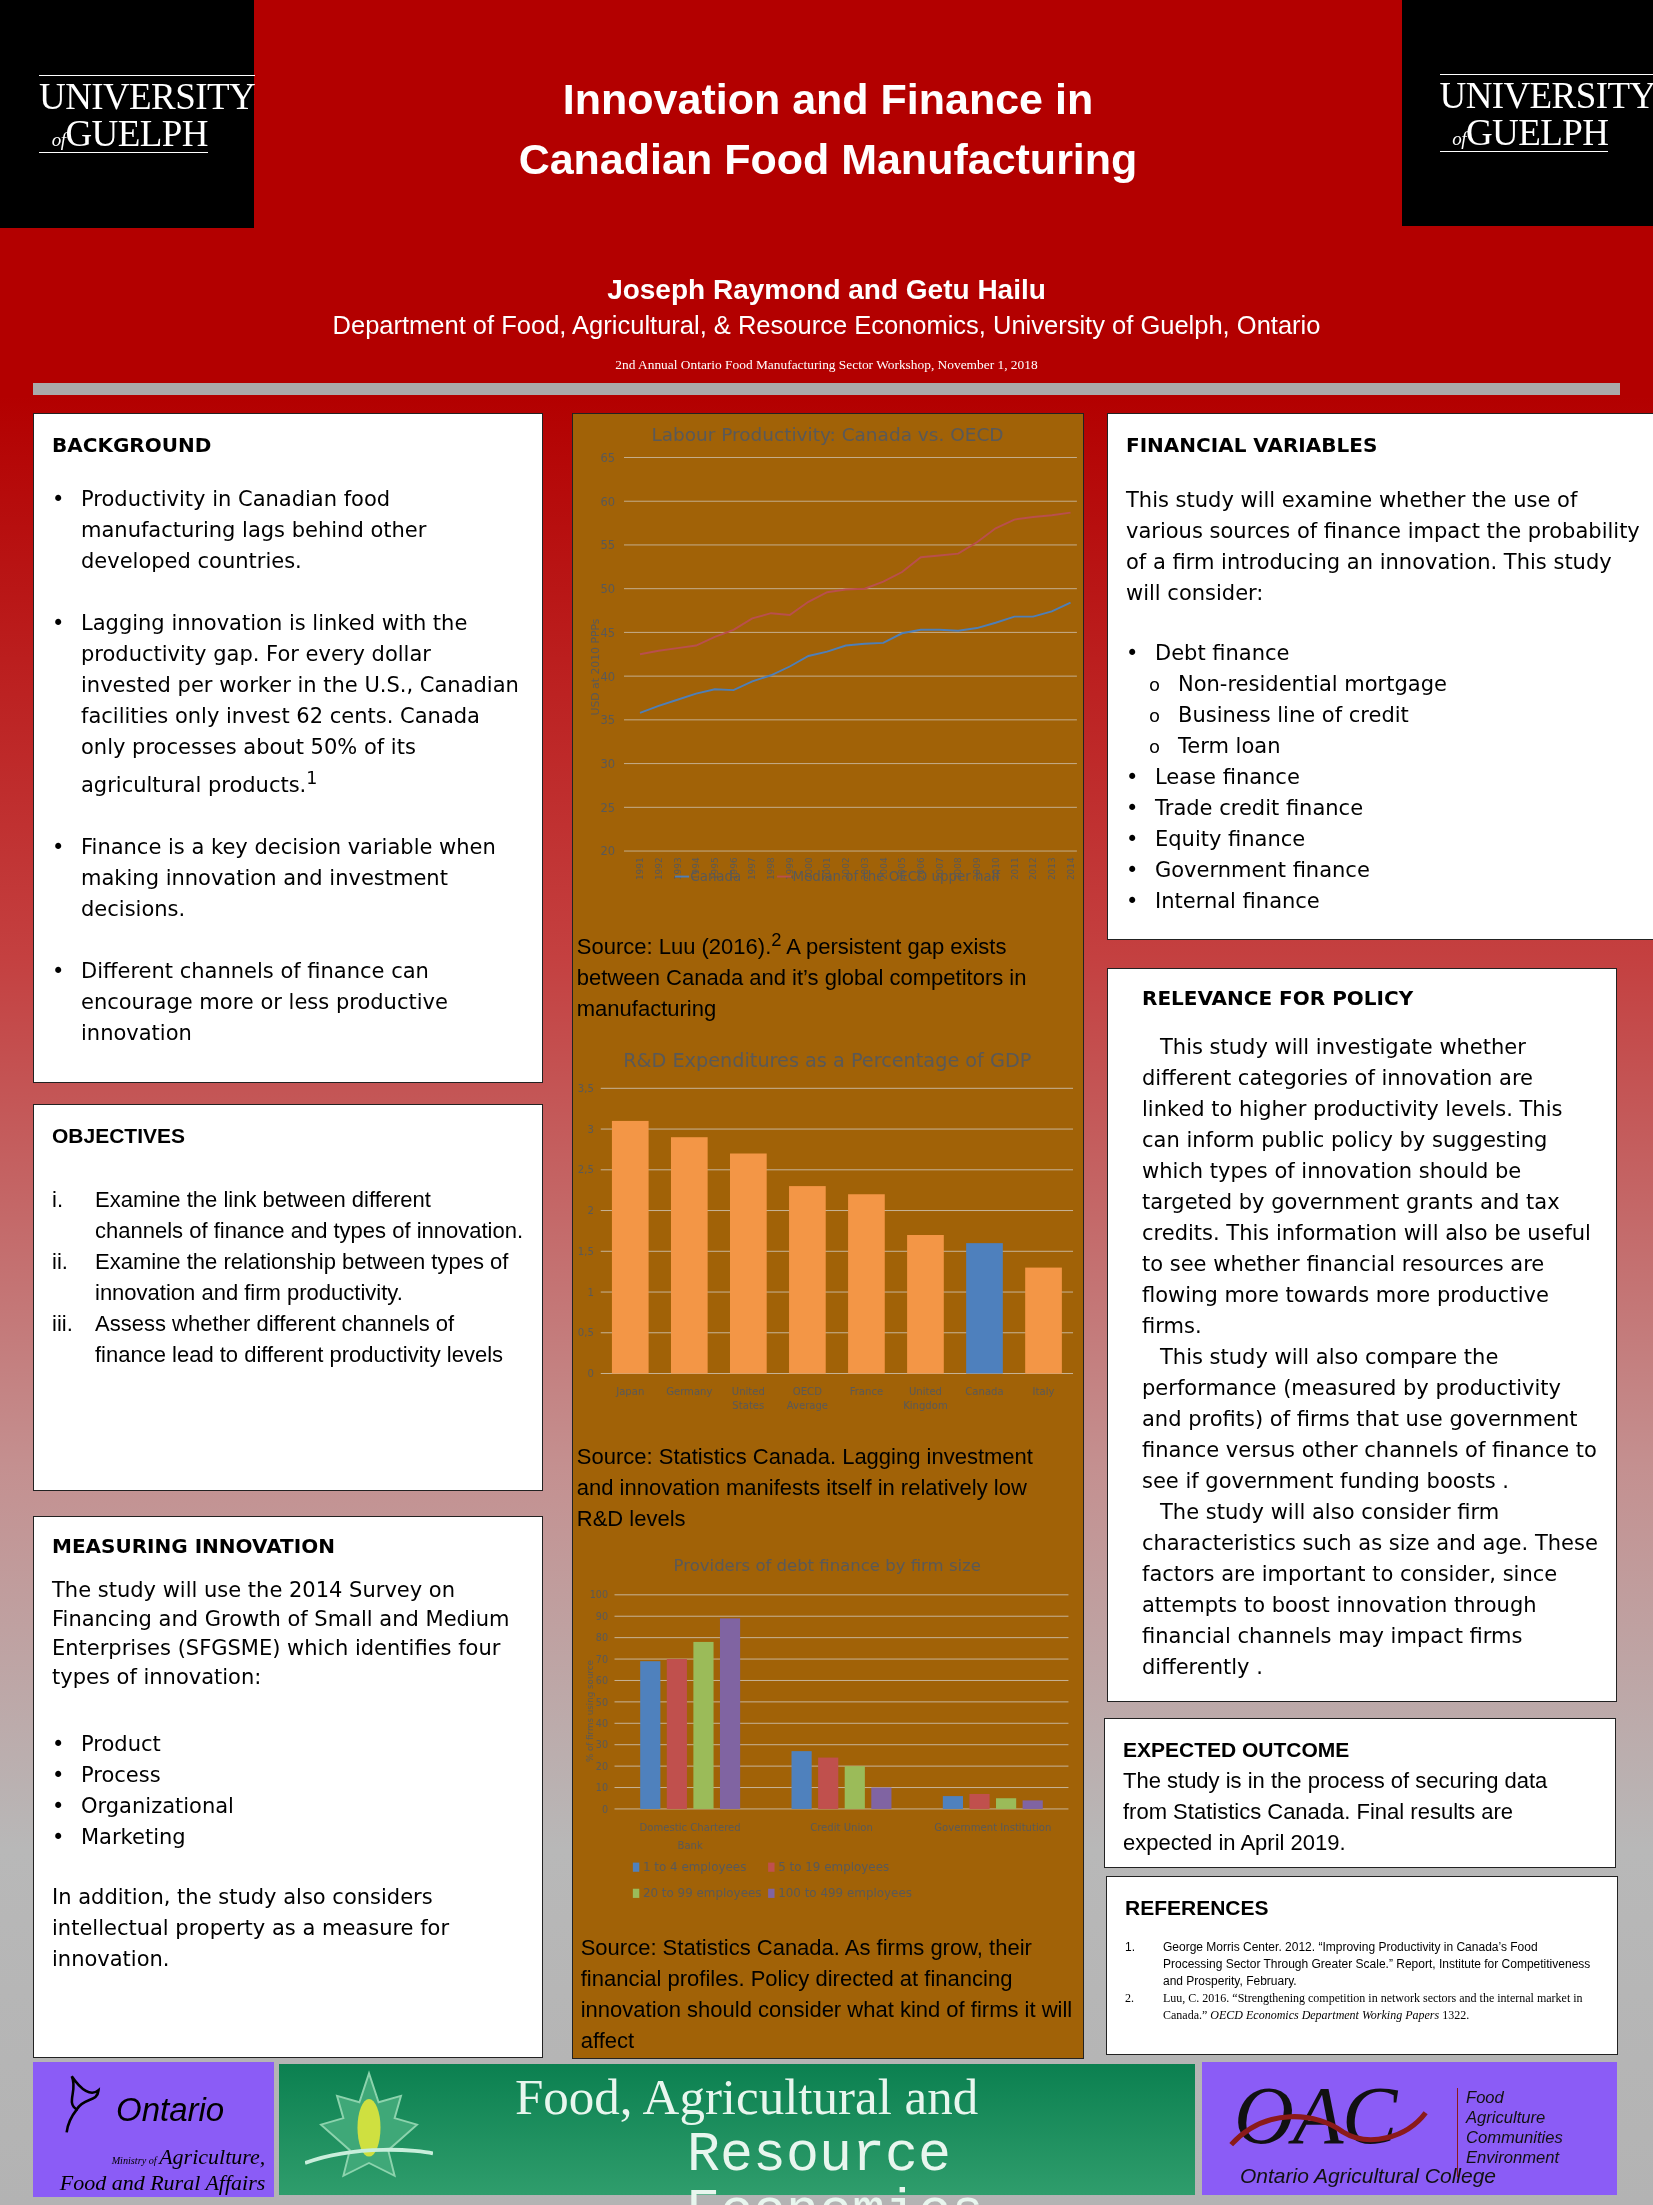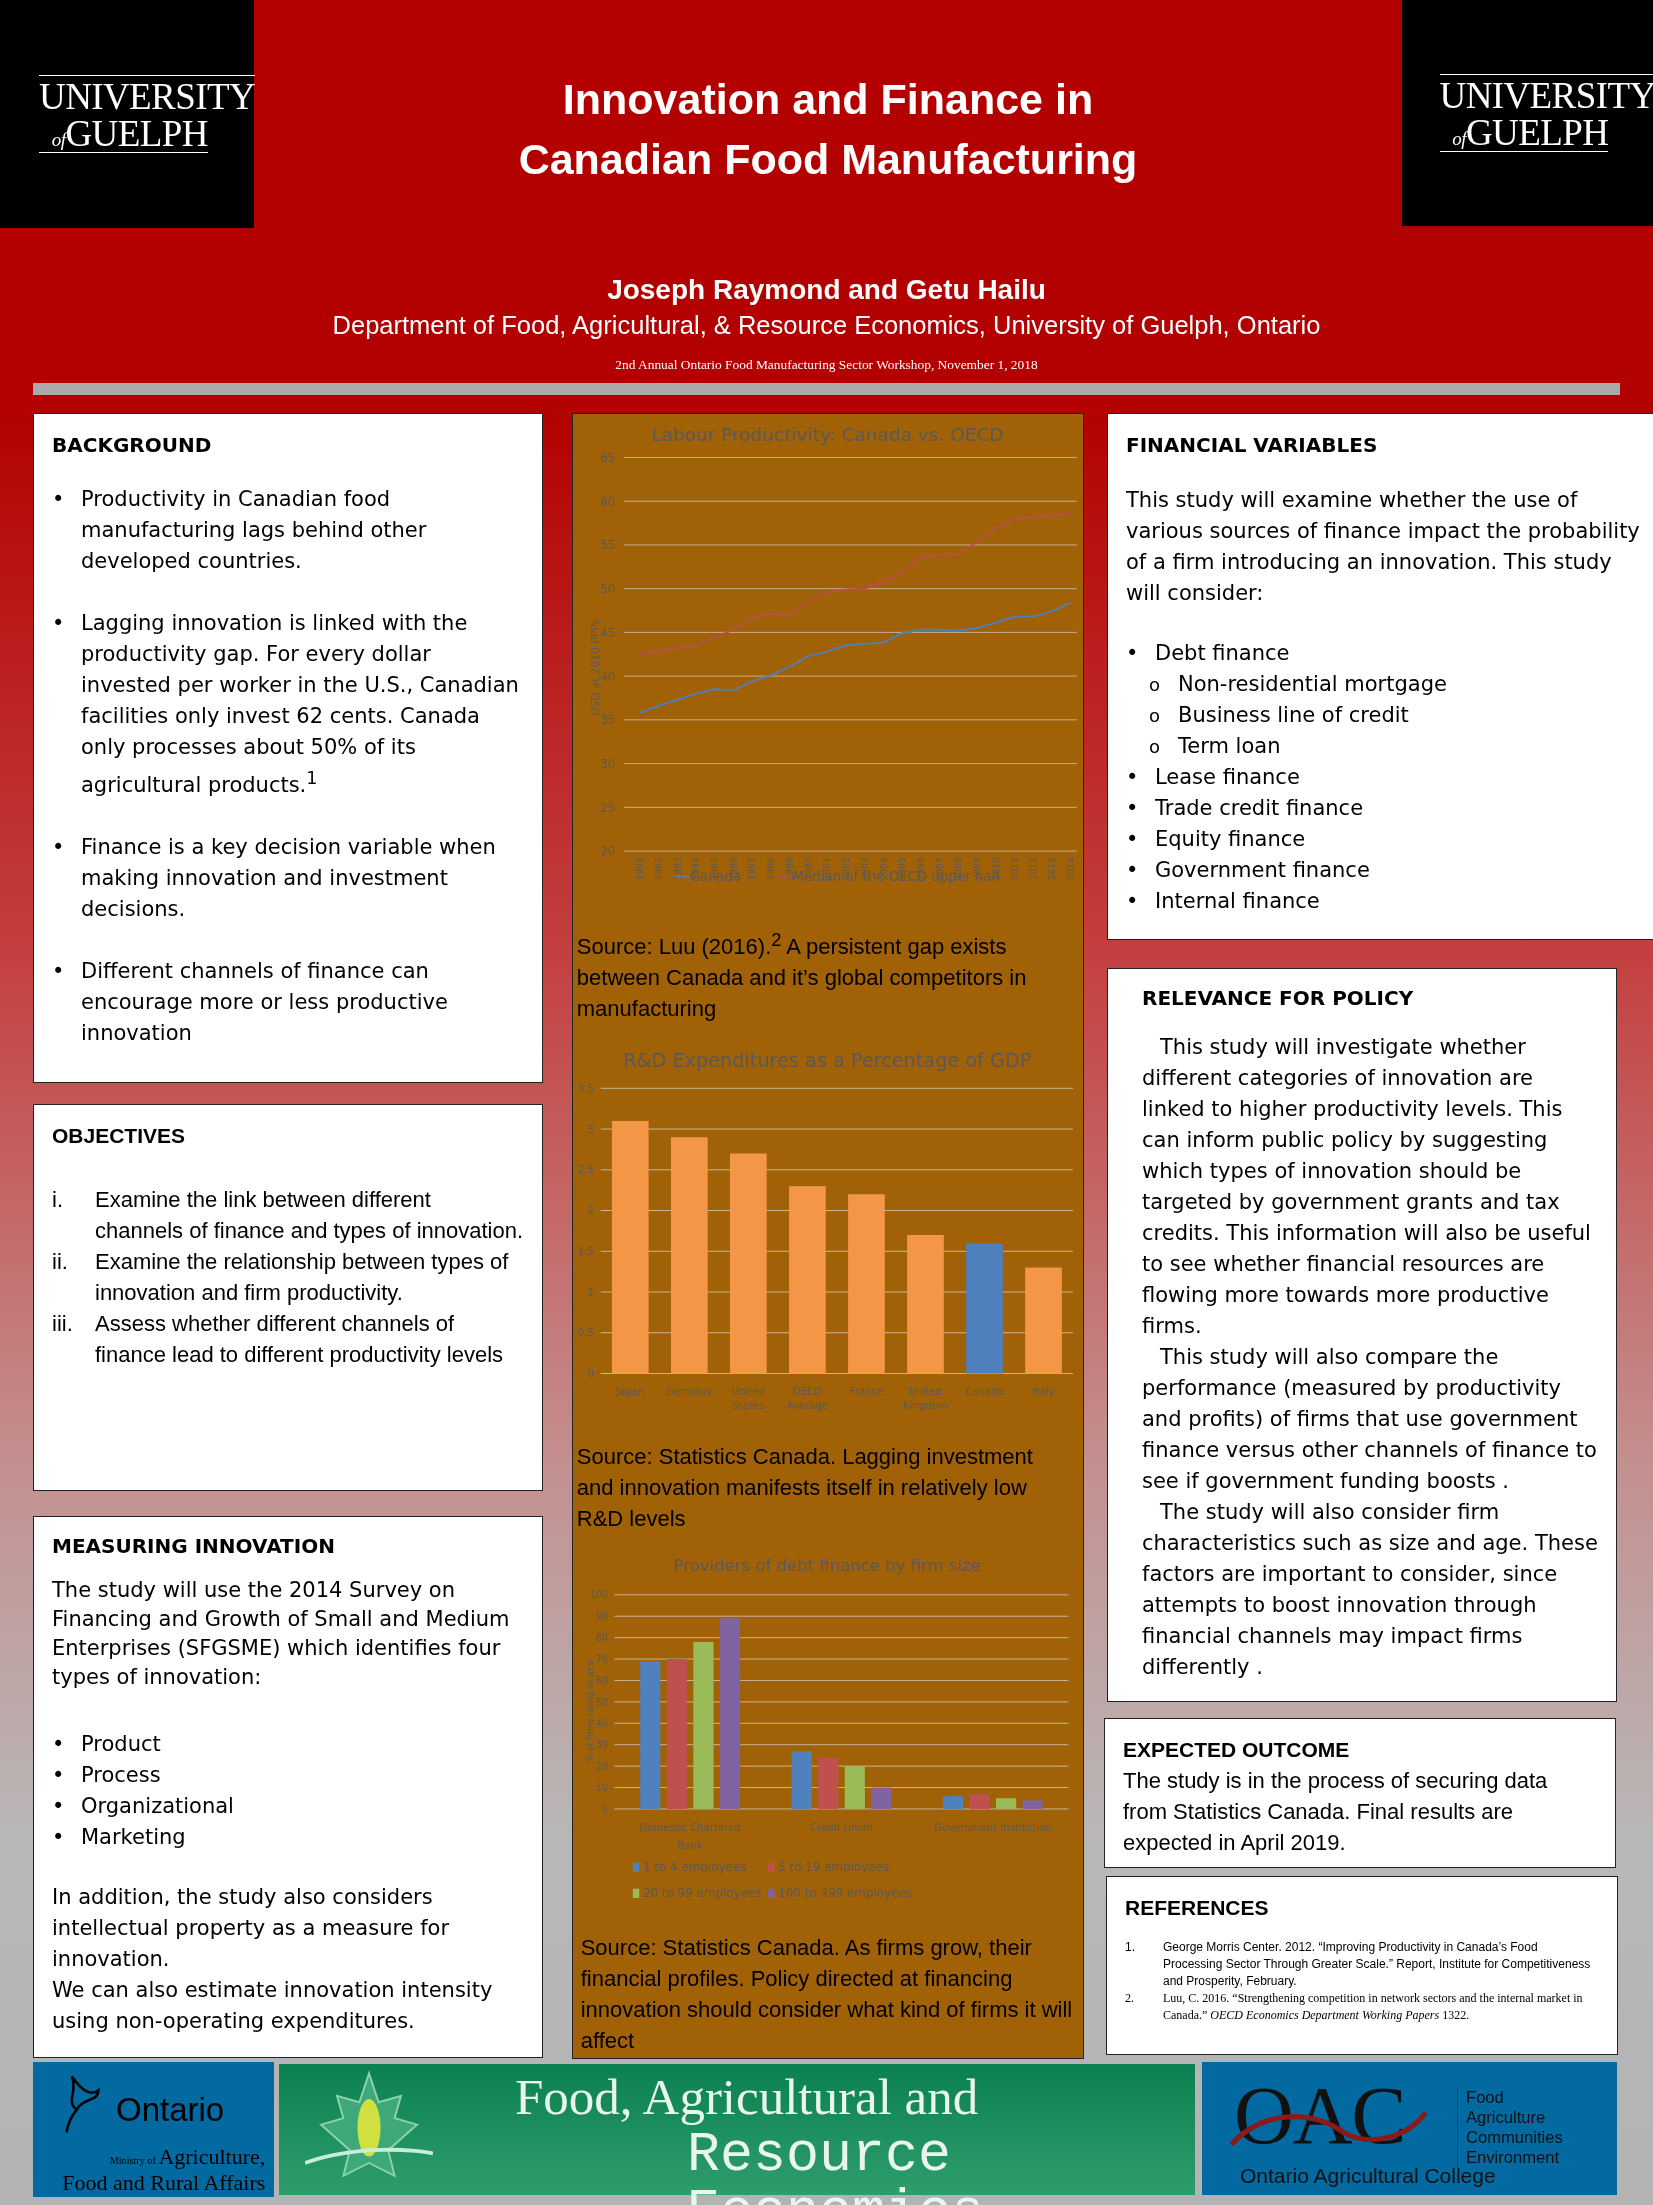--- a/index.html
+++ b/index.html
@@ -39,21 +39,21 @@
   .caption { font-family: "Liberation Sans", sans-serif; font-size: 22px; line-height: 31px; color: #000; }
   .exp { font-family: "Liberation Sans", sans-serif; }
   .exp h2 { font-family: "Liberation Sans", sans-serif; font-size: 21px; margin: 0 0 2.6px 0; }
   .exp p { font-family: "Liberation Sans", sans-serif; font-size: 22px; line-height: 31px; }
   .refs h2 { font-family: "Liberation Sans", sans-serif; font-size: 21px; margin: 0 0 19px 0; }
   .refs ol { list-style: none; padding: 0; margin: 0; }
   .refs li { display: flex; font-size: 12px; line-height: 17px; }
   .refs li .rn { width: 38px; flex: none; }
   .refs li.sans { font-family: "Liberation Sans", sans-serif; }
   .refs li.serif { font-family: "Liberation Serif", serif; }
-  .footer-white { background: #0369a1; }
+  .footer-white { background: #8b5cf6; font-style: italic; }
   .fare { background: linear-gradient(to bottom, #0b8050, #2f9d6c); color: #e8f6ee; font-family: "Liberation Serif", serif; }
   .oac-letters { font-family: "Liberation Serif", serif; font-size: 83px; letter-spacing: -1.3px; color: #111; }
 </style>
 </head>
 <body>
 
 <div class="abs logo-box" style="left:0;top:0;width:254px;height:228px;">
   <div class="uog-logo">
     <div class="line1">UNIVERSITY</div>
     <div class="line2"><span class="of">of</span><span>GUELPH</span></div>
@@ -106,21 +106,20 @@
 <div class="abs panel" style="left:33px;top:1516px;width:510px;height:542px;padding-top:16.6px;">
   <h2 style="margin-bottom:18px;">MEASURING INNOVATION</h2>
   <p style="line-height:29px;">The study will use the 2014 Survey on Financing and Growth of Small and Medium Enterprises (SFGSME) which identifies four types of innovation:</p>
   <ul class="bul" style="margin-top:37px;">
     <li style="line-height:31px;">Product</li>
     <li style="line-height:31px;">Process</li>
     <li style="line-height:31px;">Organizational</li>
     <li style="line-height:31px;">Marketing</li>
   </ul>
   <p style="margin-top:29px;line-height:31px;">In addition, the study also considers intellectual property as a measure for innovation.</p>
-  <p style="line-height:31px;">We can also estimate innovation intensity using non-operating expenditures.</p>
 </div>
 
 <div class="abs mid-col" style="left:572px;top:413px;width:512px;height:1646px;">
   <svg id="chart-line" width="509" height="485" style="position:absolute;left:0;top:0;" viewBox="0 0 798 760">
       <text x="399" y="42" text-anchor="middle" font-size="29" class="chart-title">Labour Productivity: Canada vs. OECD</text>
       <line x1="80" x2="790" y1="685" y2="685" stroke="#d9d9d9" stroke-width="1"></line>
       <text x="66" y="692" text-anchor="end" font-size="18" class="axis-text">20</text>
       <line x1="80" x2="790" y1="616.4444444444445" y2="616.4444444444445" stroke="#d9d9d9" stroke-width="1"></line>
       <text x="66" y="623.4444444444445" text-anchor="end" font-size="18" class="axis-text">25</text>
       <line x1="80" x2="790" y1="547.8888888888889" y2="547.8888888888889" stroke="#d9d9d9" stroke-width="1"></line>

